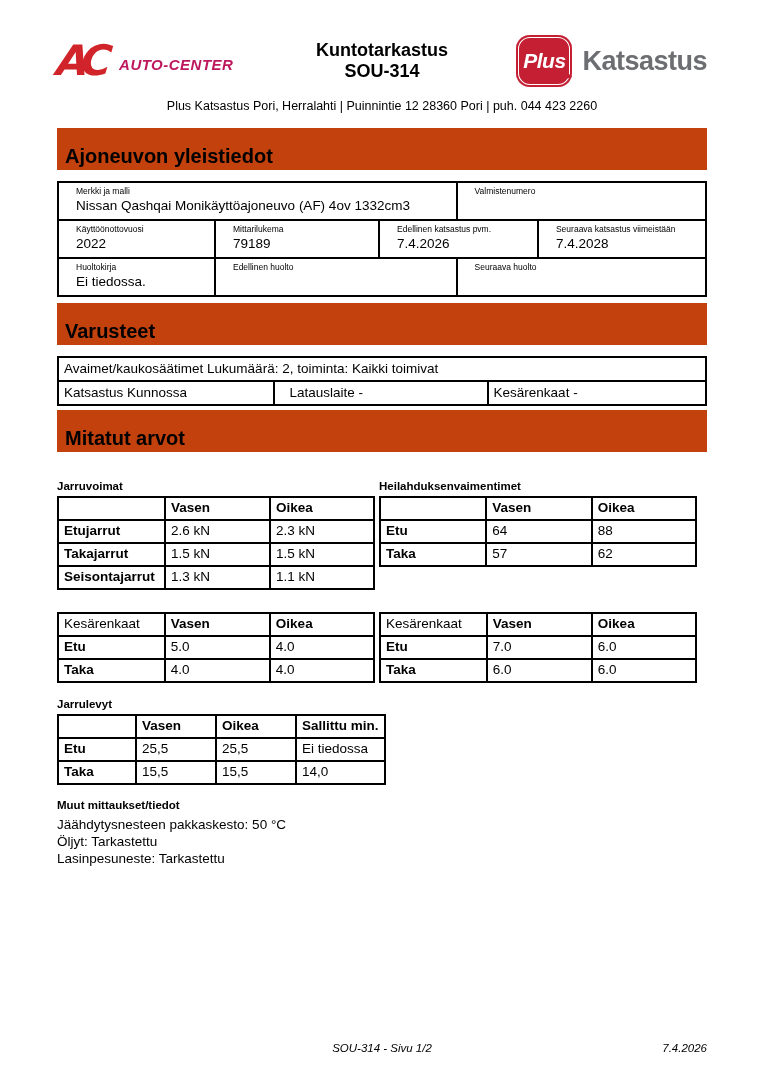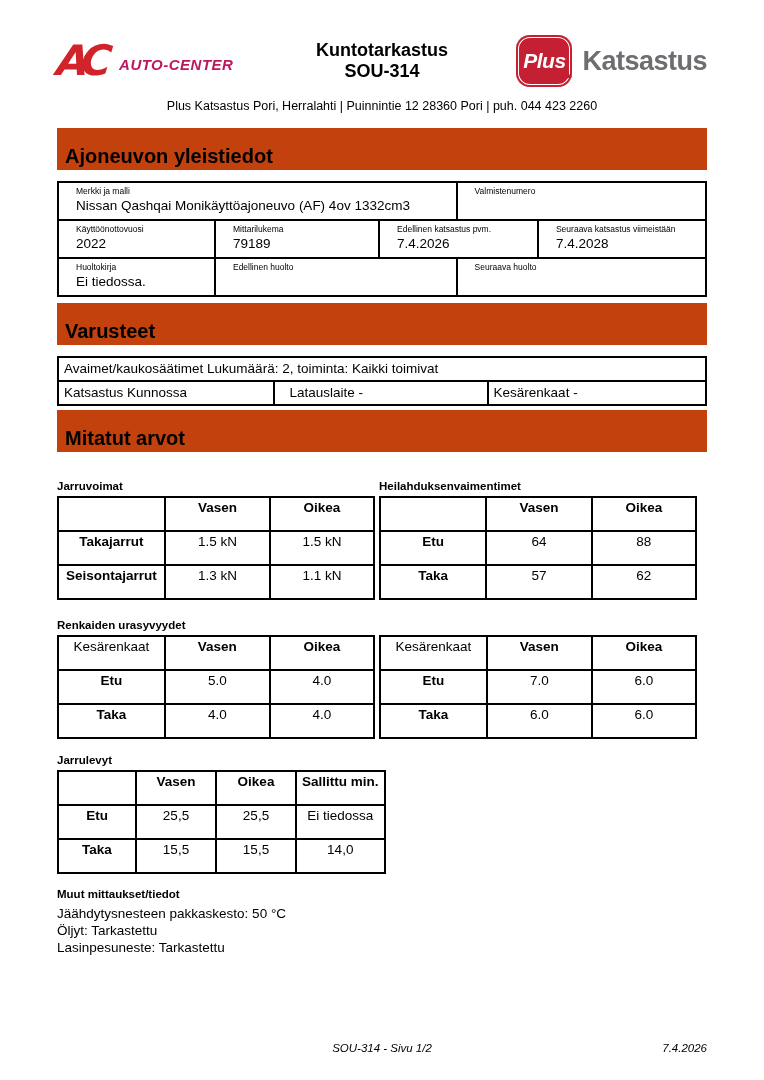--- a/index.html
+++ b/index.html
@@ -113,24 +113,24 @@
   
   .meas-columns { display: flex; gap: 4px; align-items: flex-start; }
   .meas-label { font-size: 11.5px; font-weight: bold; line-height: 13px; }
   .mt-row1 { margin-top: 28px; }
   .mt-row2 { margin-top: 19px; }
   .mt-row3 { margin-top: 15px; }
   .mt-row4 { margin-top: 14px; }
   .meas-table { border-collapse: collapse; table-layout: fixed; margin-top: 3px; }
   .meas-table th, .meas-table td {
     border: 2px solid #000;
-    padding: 1px 5px 13px 5px;
+    padding: 1px 5px 2px 5px;
     font-size: 13.5px;
     line-height: 18px;
-    text-align: center;
+    text-align: left;
     white-space: nowrap;
     overflow: hidden;
   }
   .meas-table th { font-weight: bold; }
   .meas-table th.th-normal { font-weight: normal; }
   .meas-table td.rowlabel { font-weight: bold; }
   .block-318 { width: 318px; }
 
   .other-lines { margin-top: 4px; font-size: 13.5px; line-height: 17px; }
 
@@ -250,20 +250,25 @@
             <col style="width:106px">
             <col style="width:105px">
           </colgroup>
         <tbody>
             <tr>
           <th></th>
           <th>Vasen</th>
           <th>Oikea</th>
         </tr>
         <tr>
+          <td class="rowlabel">Etujarrut</td>
+          <td>2.6 kN</td>
+          <td>2.3 kN</td>
+        </tr>
+        <tr>
           <td class="rowlabel">Takajarrut</td>
           <td>1.5 kN</td>
           <td>1.5 kN</td>
         </tr>
         <tr>
           <td class="rowlabel">Seisontajarrut</td>
           <td>1.3 kN</td>
           <td>1.1 kN</td>
         </tr>
       </tbody>
@@ -292,21 +297,20 @@
           <td class="rowlabel">Taka</td>
           <td>57</td>
           <td>62</td>
         </tr>
       </tbody>
         </table>
     </div>
   </div>
 
   <div class="mt-row2">
-    <div class="meas-label">Renkaiden urasyvyydet</div>
     <div class="meas-columns">
       <div class="block-318">
         <table class="meas-table">
           <colgroup>
               <col style="width:107px">
               <col style="width:106px">
               <col style="width:105px">
             </colgroup>
           <tbody>
               <tr>

